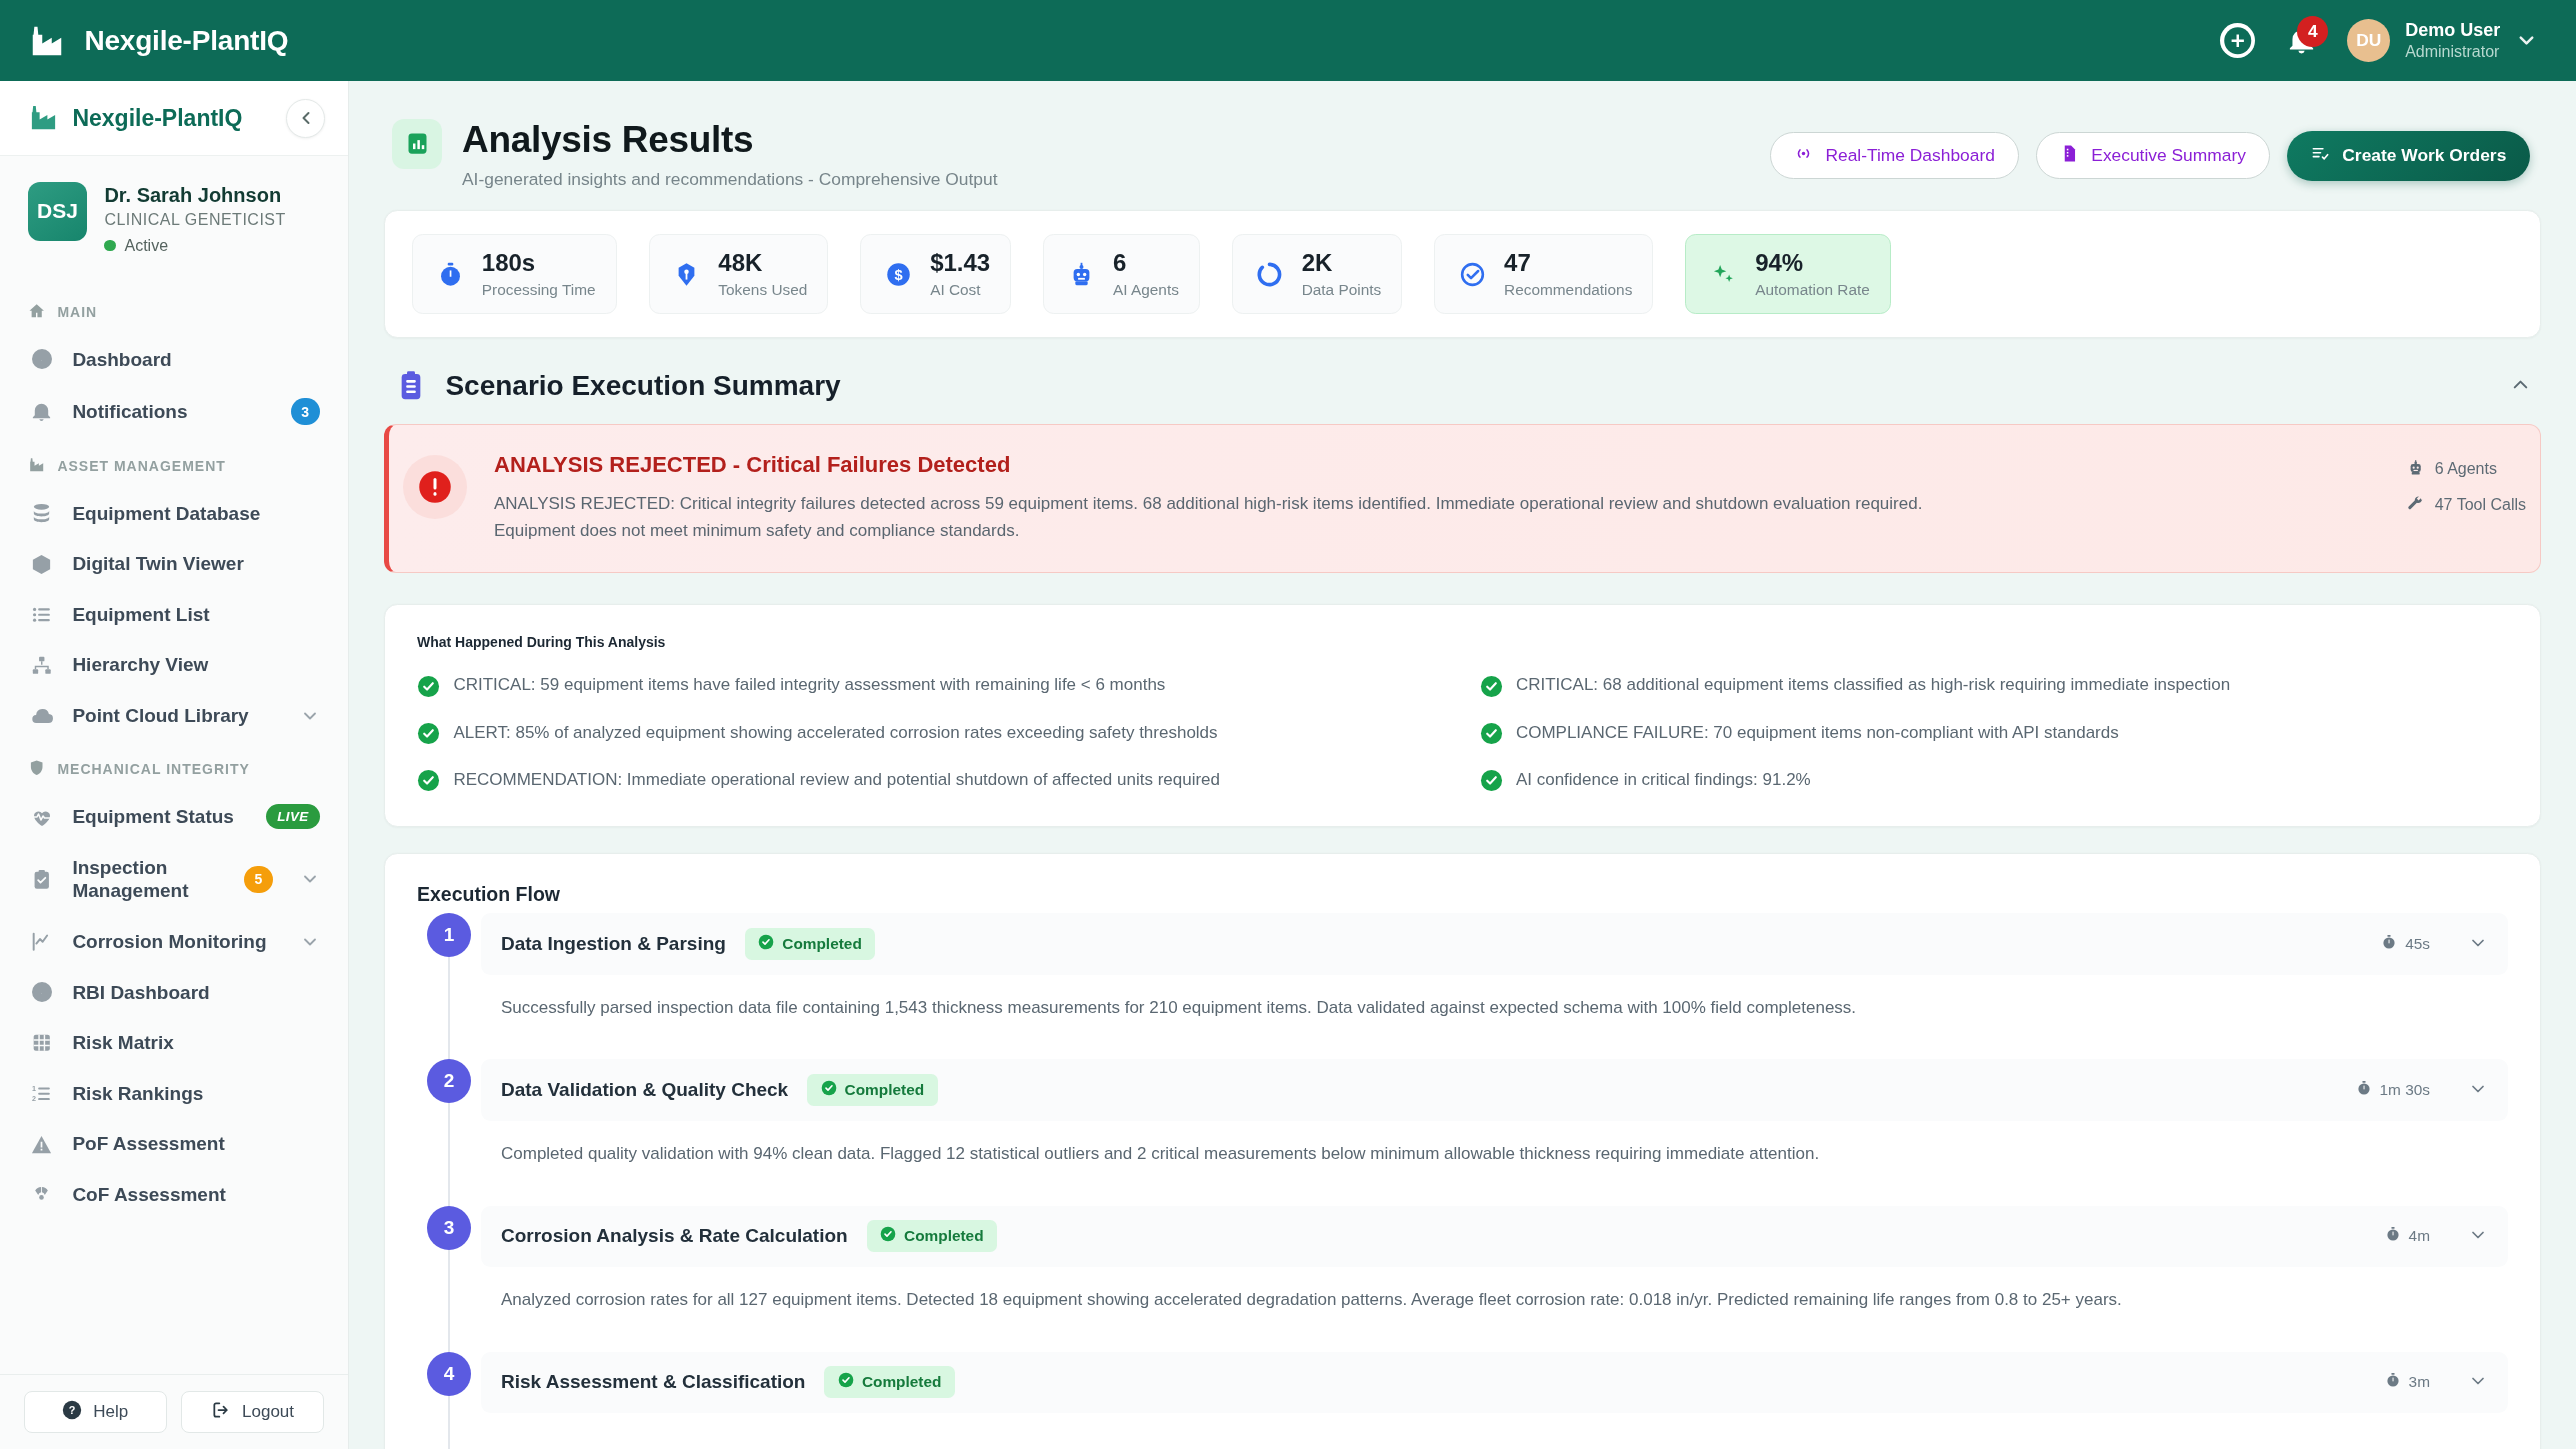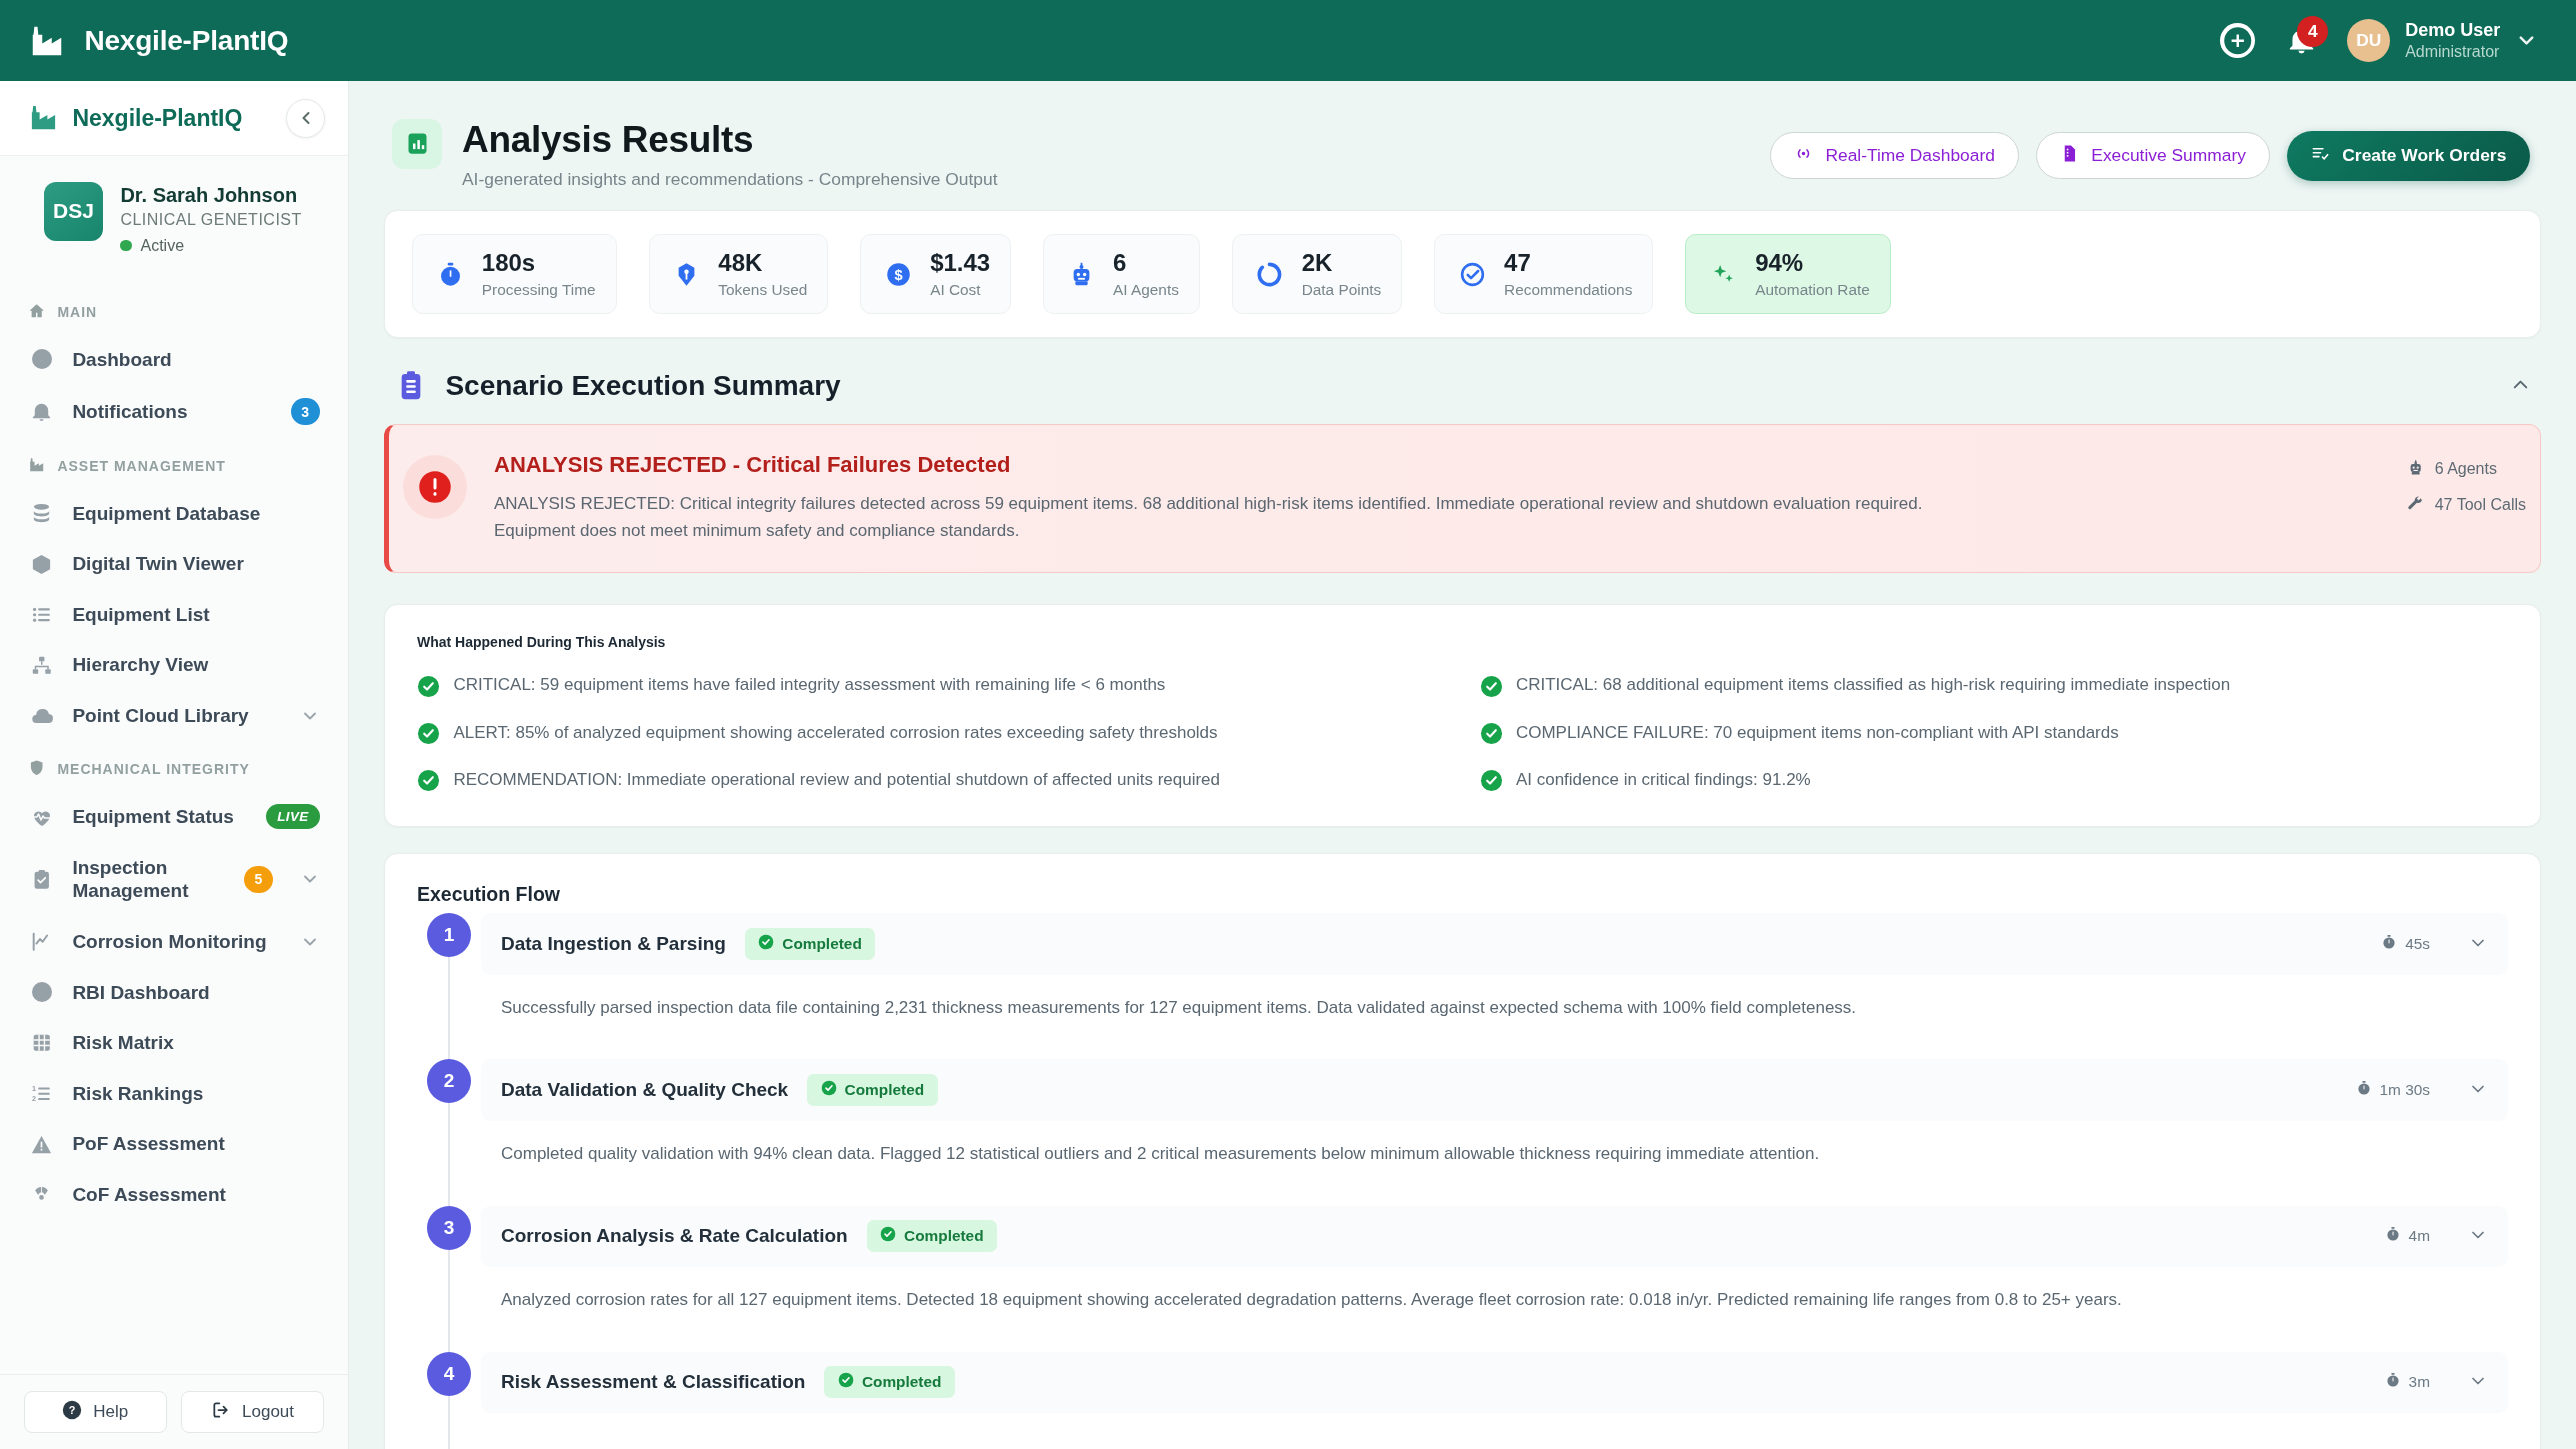--- a/index.html
+++ b/index.html
@@ -62,21 +62,21 @@
     display: flex; align-items: center; padding: 0 23px 0 28px;
     border-bottom: 0.7px solid #edf1f0;
   }
   .side-head-name { font-size: 23px; font-weight: bold; color: #0d6b57; margin-left: 13.4px; flex: 1; }
   .collapse-btn {
     width: 39px; height: 39px; border-radius: 50%;
     background: #fff; border: 0.7px solid #e4e9e8;
     display: flex; align-items: center; justify-content: center;
     box-shadow: 0 0.7px 2.7px rgba(0,0,0,.07);
   }
-  .profile { display: flex; align-items: flex-start; gap: 17.4px; padding: 25.5px 28px 23px 28px; margin-left: 16px; }
+  .profile { display: flex; align-items: flex-start; gap: 17.4px; padding: 25.5px 28px 23px 28px; }
   .profile-avatar {
     width: 59px; height: 59px; border-radius: 12px;
     background: linear-gradient(145deg,#2e9c82,#17856c);
     color: #fff; display: flex; align-items: center; justify-content: center;
     font-size: 21px; font-weight: bold; flex: 0 0 59px;
   }
   .profile-text { padding-top: 2.7px; }
   .profile-name { font-size: 20px; font-weight: bold; color: #123b33; }
   .profile-title { font-size: 16px; color: #6c7a78; letter-spacing: 0.5px; margin-top: 3.4px; }
   .profile-status { display: flex; align-items: center; gap: 8.7px; margin-top: 8px; }
@@ -782,21 +782,21 @@
                       </svg>
                   </span>
                   <span>45s</span>
                 </span>
                 <span style="margin-left:19px">
                   <svg width="20" height="20" viewBox="0 0 24 24" fill="none" stroke="#6c7a85" stroke-width="2.1" stroke-linecap="round" stroke-linejoin="round">
                       <path d="M6 9l6 6 6-6"></path>
                     </svg>
                 </span>
               </div>
-              <div class="step-desc">Successfully parsed inspection data file containing 2,231 thickness measurements for 127 equipment items. Data validated against expected schema with 100% field completeness.</div>
+              <div class="step-desc">Successfully parsed inspection data file containing 1,543 thickness measurements for 210 equipment items. Data validated against expected schema with 100% field completeness.</div>
             </div>
           </div>
 
           <div class="step">
             <div class="step-rail">
               <div class="step-num">2</div>
               <div class="step-line"></div>
             </div>
             <div class="step-main">
               <div class="step-head">

